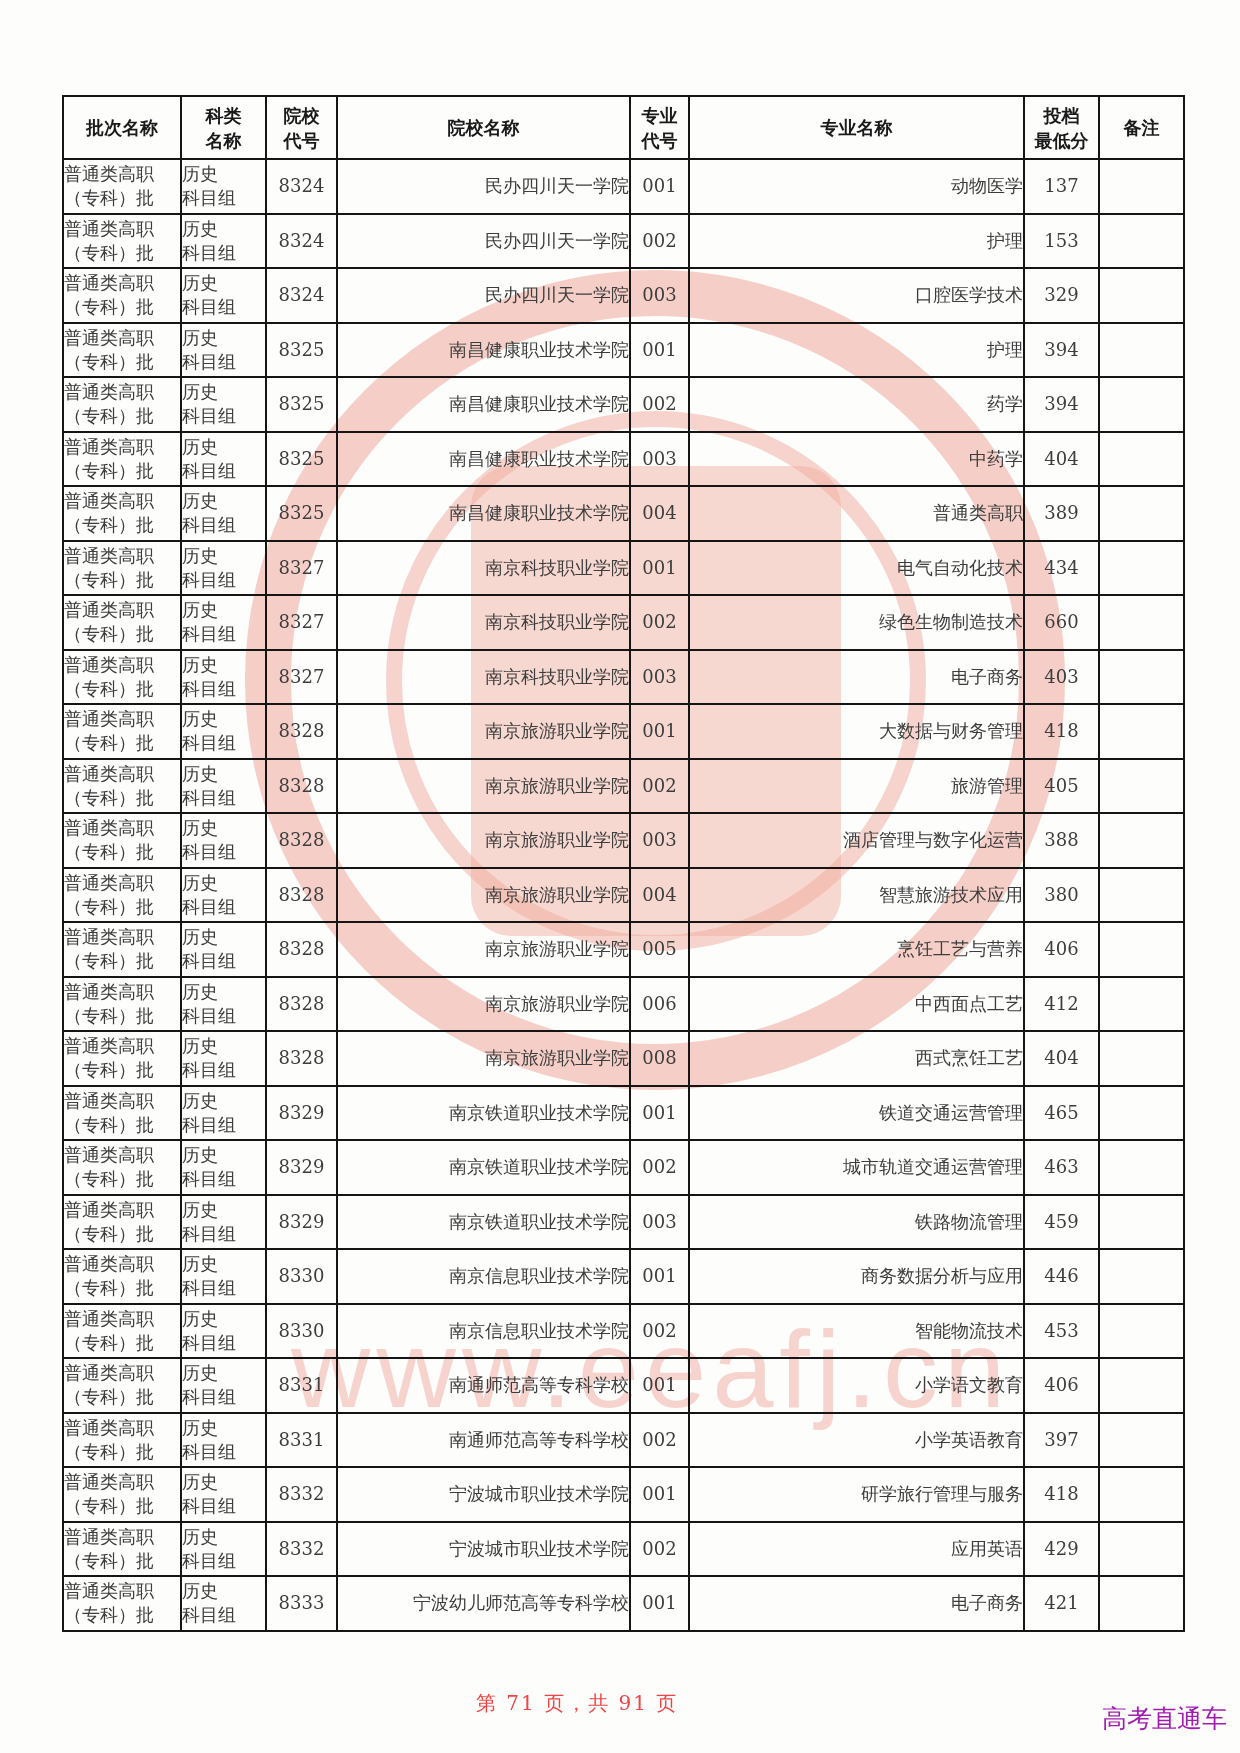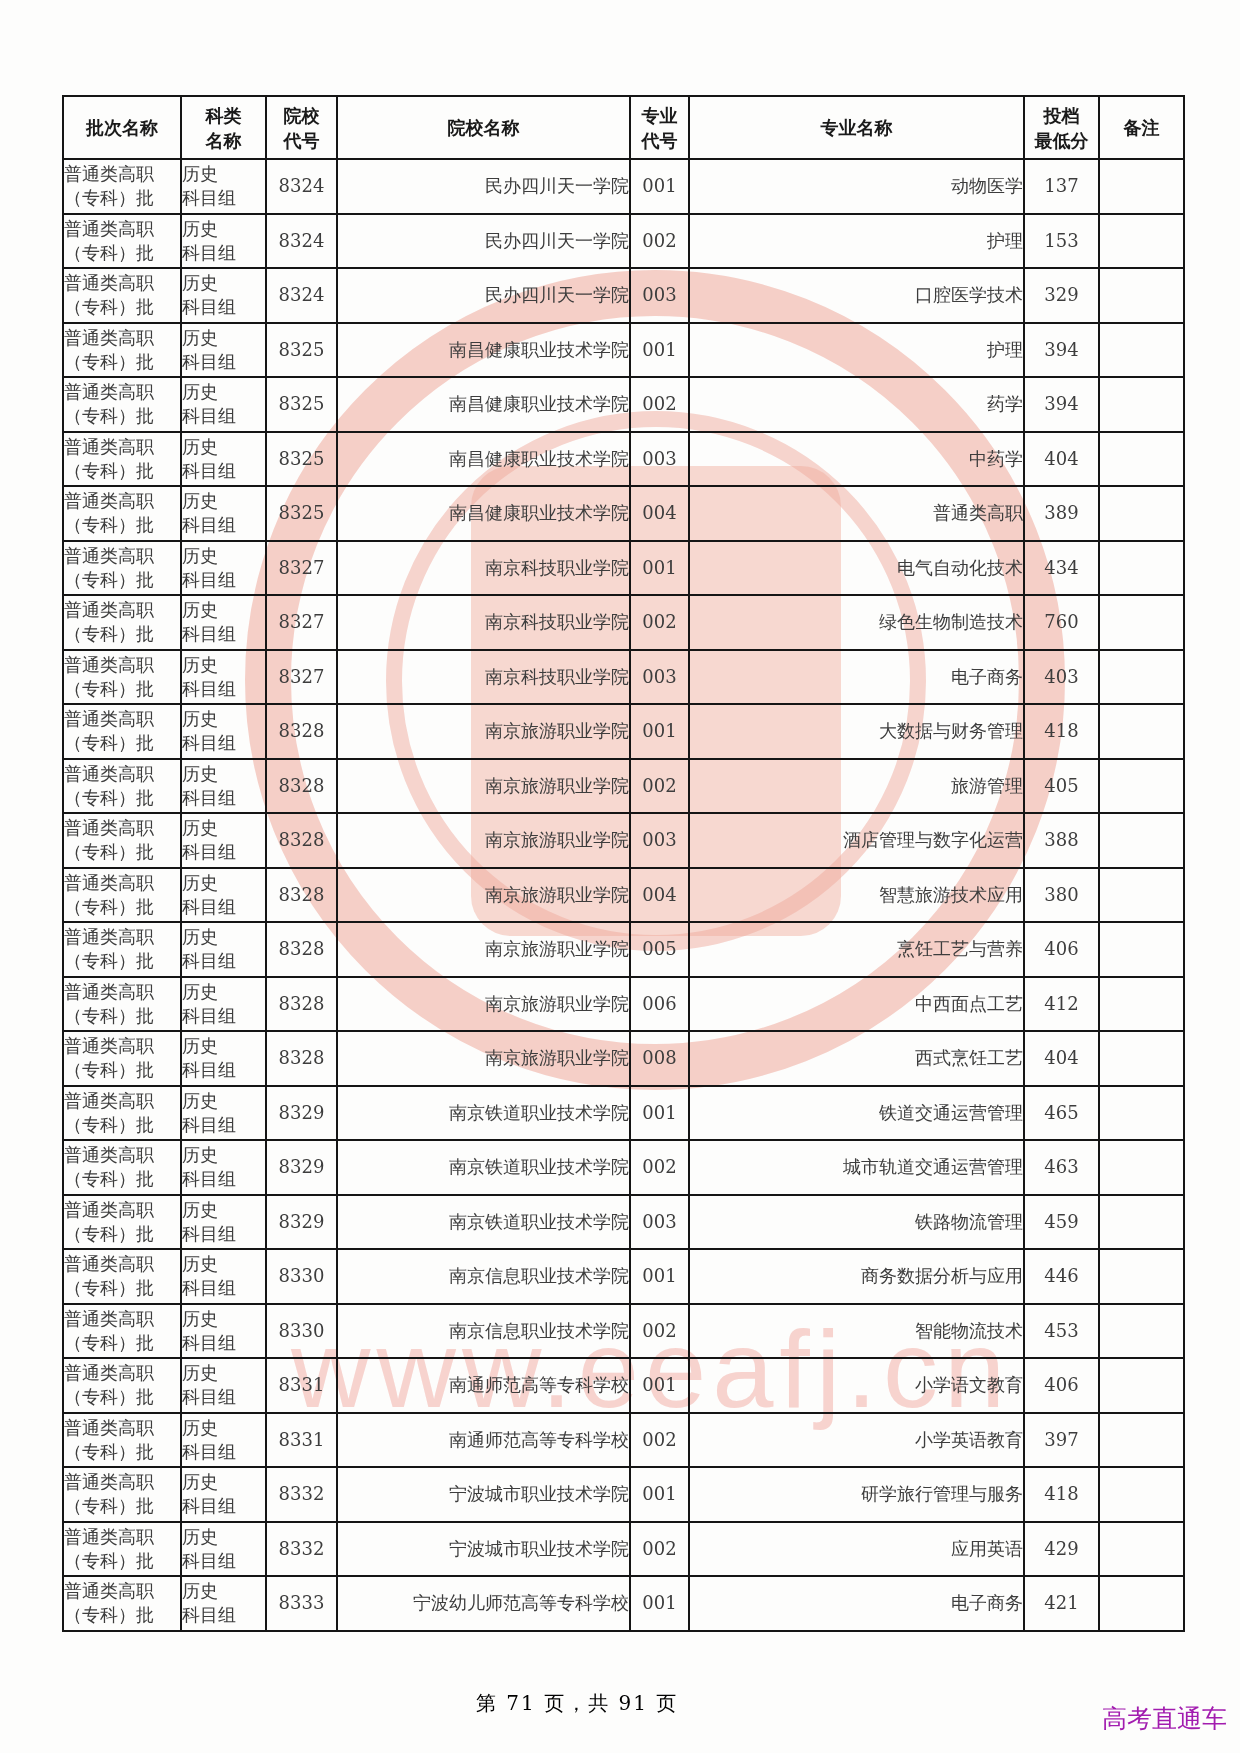--- a/index.html
+++ b/index.html
@@ -40,21 +40,21 @@
     font-size: 18px; color: #1a1a1a; text-align: center; line-height: 25px;
   }
   table.admission td {
     height: 54.5px; font-size: 18px; line-height: 24px; color: #3d3d3d;
   }
   td.c-batch, td.c-cat { text-align: left; font-family: "DejaVu Sans", sans-serif; font-size: 17px; }
   td.c-code, td.c-mcode, td.c-score { text-align: center; }
   td.c-school, td.c-major { text-align: right; padding-left: 6px; font-family: Liberation Serif, serif; }
   .line { display: block; }
   .page-number {
-    position: absolute; left: 476px; top: 1690px; font-size: 20px; color: #000000;
+    position: absolute; left: 476px; top: 1690px; font-size: 20px; color: #ef4444;
     font-family: "DejaVu Serif", serif; letter-spacing: 2px;
   }
   .corner-mark {
     position: absolute; left: 1102px; top: 1702px; font-size: 25px; color: #a21caf;
     font-family: "DejaVu Sans", sans-serif;
   }
 </style>
 </head>
 <body>
 
@@ -242,21 +242,21 @@
           <span class="line">（专科）批</span>
         </td>
         <td class="c-cat">
           <span class="line">历史</span>
           <span class="line">科目组</span>
         </td>
         <td class="c-code">8327</td>
         <td class="c-school">南京科技职业学院</td>
         <td class="c-mcode">002</td>
         <td class="c-major">绿色生物制造技术</td>
-        <td class="c-score">760</td>
+        <td class="c-score">660</td>
         <td class="c-remark"></td>
       </tr>
       <tr>
         <td class="c-batch">
           <span class="line">普通类高职</span>
           <span class="line">（专科）批</span>
         </td>
         <td class="c-cat">
           <span class="line">历史</span>
           <span class="line">科目组</span>

